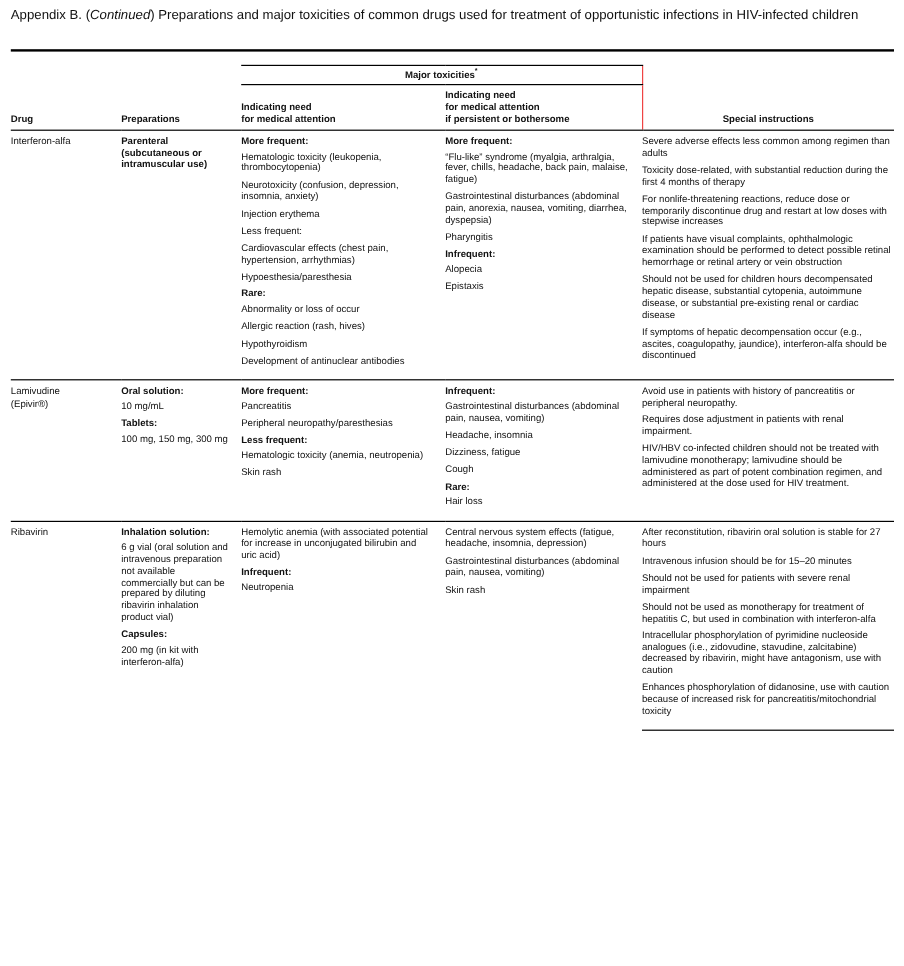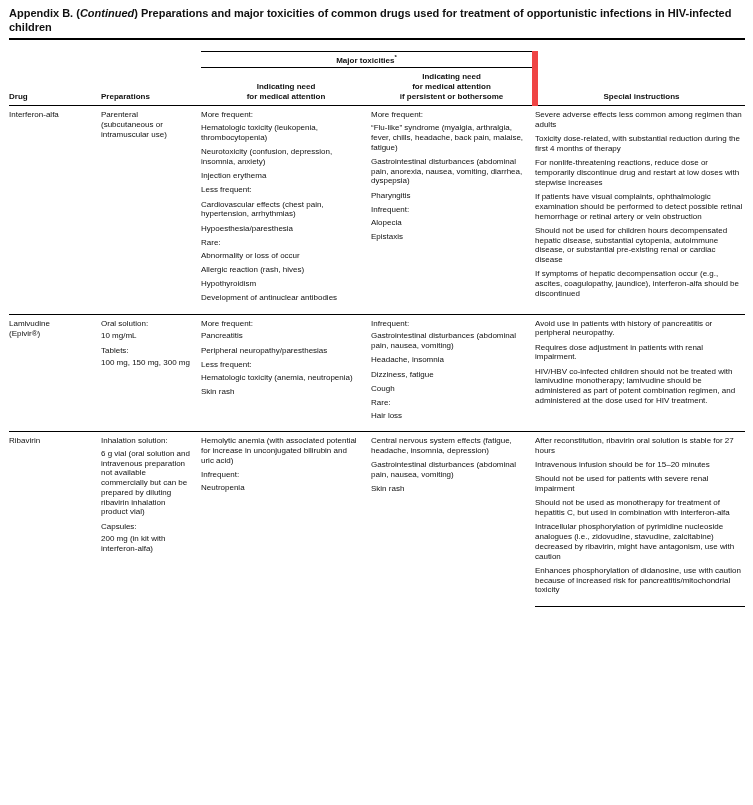--- a/index.html
+++ b/index.html
@@ -5,68 +5,68 @@
   * { margin: 0; padding: 0; box-sizing: border-box; }
   html, body { background: #ffffff; }
   body {
     width: 753px; height: 805px; overflow: hidden;
     color: #111;
     font-family: "Liberation Sans", "DejaVu Sans", sans-serif;
   }
   .page { padding: 6px 8px 0 9px; }
 
   .doc-title {
-    font-size: 11px; font-weight: bold; line-height: 1.3;
-    padding-bottom: 3px;
+    font-size: 11px; font-weight: normal; line-height: 1.3;
+    padding-bottom: 21px;
     border-bottom: 2.5px solid #000;
   }
   .doc-title .italic { font-style: italic; }
 
   table.drug-table {
     width: 736px; margin-top: 11px;
     border-collapse: collapse; table-layout: fixed;
   }
   th, td { font-size: 8px; }
 
   
   .toxspan-row td { vertical-align: bottom; }
   .tox-span {
     border-top: 1px solid #000; border-bottom: 1px solid #000;
     text-align: center; font-weight: bold;
     padding: 2px 0 3px 0;
   }
   .tox-span sup { font-size: 6px; }
-  .v-sep { border-left: 6px solid #ef4444; margin-left: 37px; }
+  .v-sep { border-left: 1px solid #ef4444; margin-left: 37px; }
 
   .colhead-row th {
     border-bottom: 1px solid #000;
     font-weight: bold; vertical-align: bottom;
     padding: 4px 0 3px 0; line-height: 1.25;
   }
   .h-left { text-align: left; }
-  .h-center { text-align: center; vertical-align: middle; padding-bottom: 7px; white-space: pre-line; }
+  .h-center { text-align: left; vertical-align: middle; padding-bottom: 7px; white-space: pre-line; }
   .h-special { text-align: center; }
 
   
   .section-cell {
     font-weight: bold; font-size: 8.5px;
     border-bottom: 1px solid #000;
     padding: 3px 0 3px 0;
   }
 
   
   .data-row + .data-row > td { border-top: 1px solid #000; }
   .cell {
     vertical-align: top;
     padding: 4px 10px 6px 0;
     line-height: 1.22;
   }
   td.special-instructions-cell { padding-right: 2px; }
   .para { margin: 0 0 4.5px 0; }
-  .para.bold { font-weight: normal; margin-bottom: 3px; }
+  .para.bold { font-weight: bold; margin-bottom: 3px; }
   .drug-line { line-height: 1.3; }
   .data-row:last-child > td.special-instructions-cell { border-bottom: 1px solid #000; }
 </style>
 </head>
 <body>
 
 <div class="page">
 
   <div class="doc-title">
     <span>Appendix B. (</span><span class="italic">Continued</span><span>) Preparations and major toxicities of common drugs used for treatment of opportunistic infections in HIV-infected children</span>

